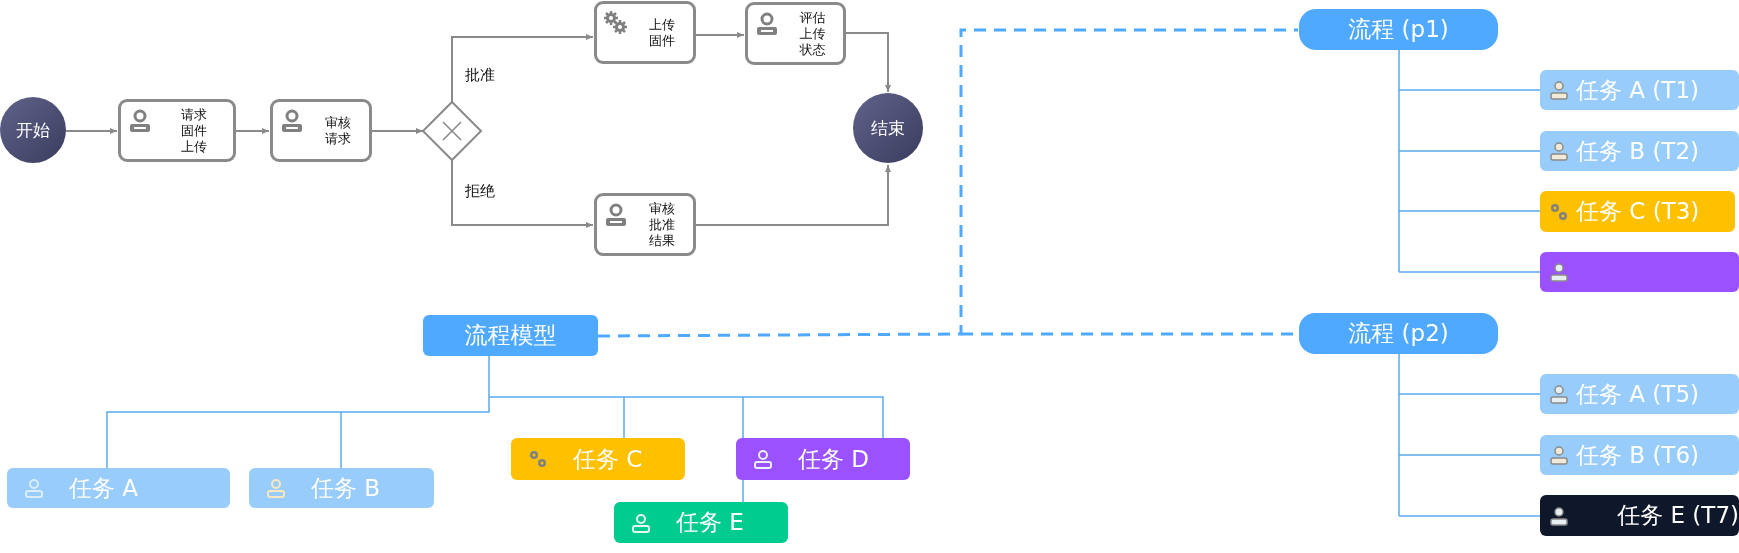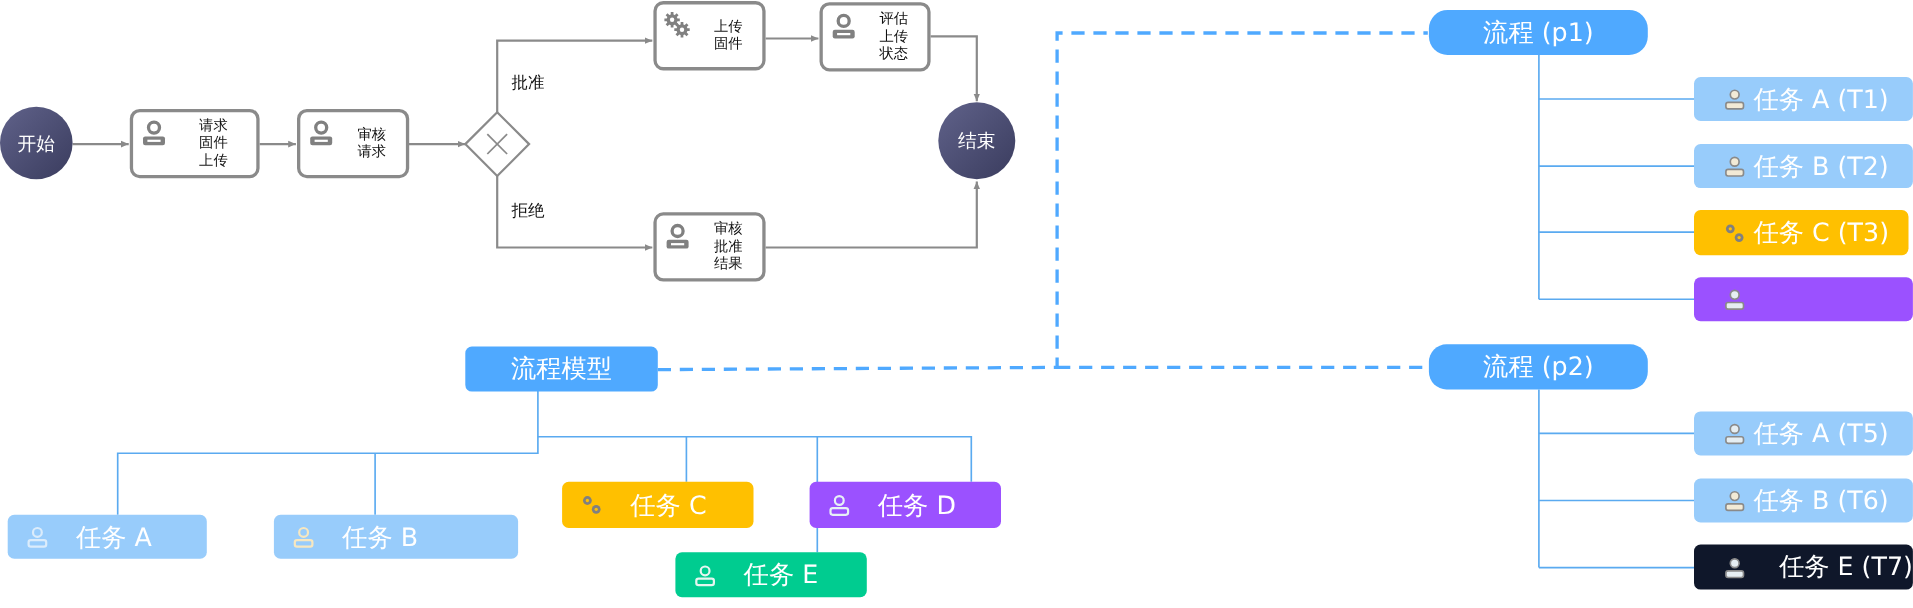--- a/index.html
+++ b/index.html
@@ -13,21 +13,21 @@
                background:#fff; color:#111; font-size:13px; line-height:16px; }
   .bpmn-task .icon { position:absolute; left:6px; top:6px; width:26px; height:26px; }
   .bpmn-task .lbl { position:absolute; left:38px; right:4px; top:0; bottom:0;
                     display:flex; align-items:center; justify-content:center; text-align:center; white-space:pre-line; }
   .gw-label { position:absolute; font-size:15px; color:#111; }
   .node { position:absolute; box-sizing:border-box; border-radius:6px; color:#fff;
           display:flex; align-items:center; white-space:nowrap; }
   .node.root { background:#4fa9ff; font-size:23px; justify-content:center; }
   .node.task { font-size:23px; }
   .node.task-left { padding-left:16px; }
-  .node.task-right { padding-left:26px; }
+  .node.task-right { padding-left:8px; }
   .node .nicon { width:22px; height:22px; margin-right:6px; flex:none; }
   .node.task-left .nicon { margin-right:24px; }
 </style>
 </head>
 <body>
 
 <svg class="lines">
   <defs>
     <marker id="arr" markerWidth="8" markerHeight="8" refX="7" refY="4" orient="auto" markerUnits="userSpaceOnUse">
       <path d="M0,1 L7,4 L0,7 z" fill="#8a8a8a"></path>
@@ -147,28 +147,28 @@
 结果</div>
 </div>
 
 <div class="gw-label" style="left:465px;top:66px;">批准</div>
 <div class="gw-label" style="left:465px;top:182px;">拒绝</div>
 
 <div class="node root" style="left:423px;top:315px;width:175px;height:41px;">
   <span>流程模型</span>
 </div>
 
-<div class="node task task-left" style="left:7px;top:468px;width:181px;height:40px;background:#98ccfb;">
+<div class="node task task-left" style="left:7px;top:468px;width:223px;height:40px;background:#98ccfb;">
   <svg class="nicon" viewBox="0 0 22 22">
       <circle cx="11" cy="7" r="4" fill="none" stroke="#dbecfb" stroke-width="2"></circle>
       <rect x="3" y="14" width="16" height="6" rx="2" fill="none" stroke="#dbecfb" stroke-width="2"></rect>
     </svg>
   <span>任务 A</span>
 </div>
-<div class="node task task-left" style="left:249px;top:468px;width:222px;height:40px;background:#98ccfb;">
+<div class="node task task-left" style="left:249px;top:468px;width:185px;height:40px;background:#98ccfb;">
   <svg class="nicon" viewBox="0 0 22 22">
       <circle cx="11" cy="7" r="4" fill="none" stroke="#f7e7c0" stroke-width="2"></circle>
       <rect x="3" y="14" width="16" height="6" rx="2" fill="none" stroke="#f7e7c0" stroke-width="2"></rect>
     </svg>
   <span>任务 B</span>
 </div>
 <div class="node task task-left" style="left:511px;top:438px;width:174px;height:42px;background:#ffc000;">
   <svg class="nicon" viewBox="0 0 22 22">
       <g fill="#808080">
         <circle cx="7" cy="7" r="4"></circle>

